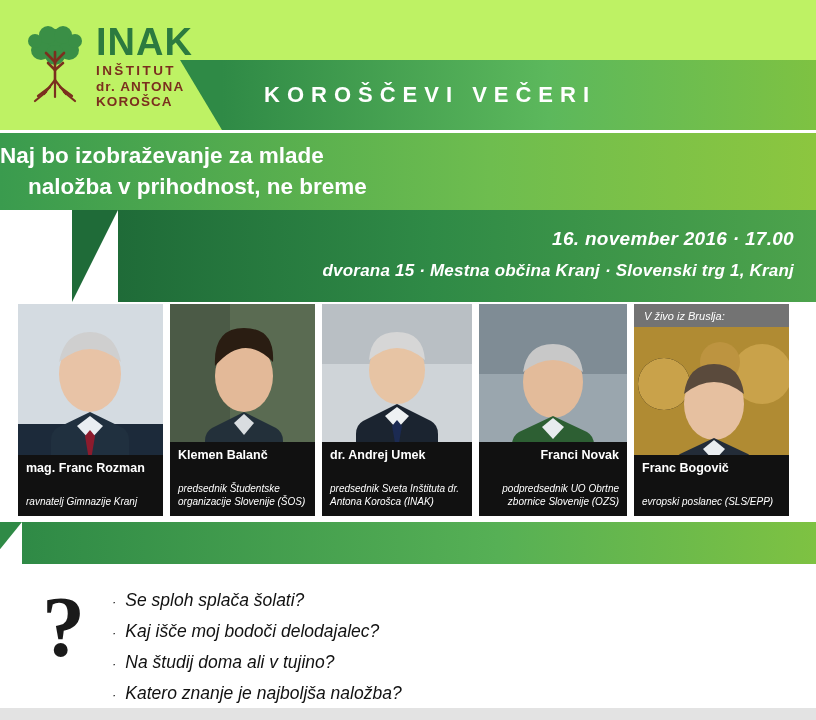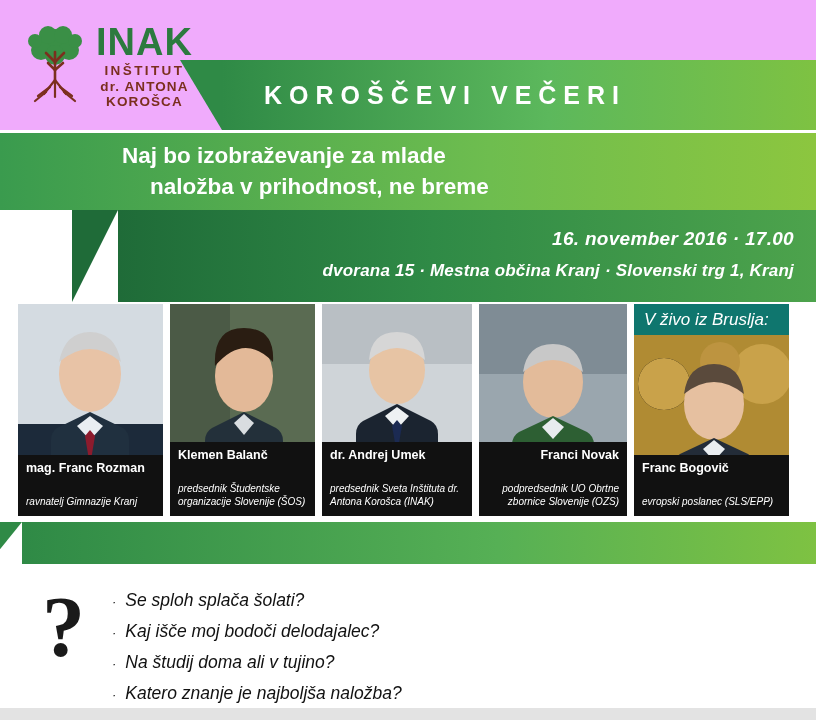--- a/index.html
+++ b/index.html
@@ -12,22 +12,21 @@
   .poster {
     position: relative;
     width: 816px; height: 720px;
     background: #ffffff;
   }
 
   
   .top-band {
     position: absolute; left: 0; top: 0;
     width: 816px; height: 130px;
-    background: #f0abfc;
-    text-align: center;
+    background: #bef264;
   }
   .logo-wrap {
     position: absolute; left: 22px; top: 22px;
     display: flex; align-items: center; gap: 8px;
   }
   .logo-tree { width: 66px; height: 86px; display:block; }
   .logo-text { line-height: 1; padding-top: 2px; }
   .logo-inak {
     font-size: 38px; font-weight: bold; color: #2c7a3f;
     letter-spacing: 1px; line-height: 0.95;
@@ -53,33 +52,33 @@
     display: flex; align-items: center;
   }
   .title-ribbon::before {
     content: ""; position: absolute; left: -42px; top: 0;
     width: 0; height: 0;
     border-style: solid;
     border-width: 0 42px 70px 0;
     border-color: transparent #2f8a46 transparent transparent;
   }
   .title-ribbon h1 {
-    color: #ffffff; font-size: 25px; font-weight: bold;
+    color: #ffffff; font-size: 22px; font-weight: bold;
     letter-spacing: 7px; margin-left: 42px;
   }
 
   
   .subtitle-block {
     position: absolute; left: 0; top: 133px;
     width: 816px; height: 77px;
     background: linear-gradient(to right, #3a9b4e 0%, #6ebd4f 60%, #8cc63f 100%);
     display: flex; align-items: center;
   }
   .subtitle-block .sub-inner {
-    margin-left: 122px; color: #ffffff;
+    color: #ffffff;
     font-size: 22.5px; font-weight: bold; line-height: 1.35;
   }
   .subtitle-block .l2 { padding-left: 28px; }
 
   
   .info-panel {
     position: absolute; left: 0; top: 210px;
     width: 816px; height: 65px;
     background: #ffffff;
   }
@@ -136,22 +135,22 @@
   .sp-role { font-size: 10px; font-style: italic; line-height: 1.3; margin-top: 18px; }
 
   .sp0 { width: 145px; }
   .sp1 { width: 145px; }
   .sp2 { width: 150px; }
   .sp3 { width: 148px; text-align: right; }
   .sp4 { width: 155px; }
 
   .live-label {
     position: absolute; left: 0; top: 0; width: 100%;
-    background: #0f766e; color: #ffffff;
-    font-size: 17px; font-style: italic;
+    background: #737373; color: #ffffff;
+    font-size: 11px; font-style: italic;
     padding: 6px 8px 5px 10px;
   }
 
   
   .face { position:absolute; left:0; top:0; width:100%; height:100%; }
 
   
   .moderator {
     position: absolute; left: 0; top: 522px;
     width: 816px; height: 42px;

